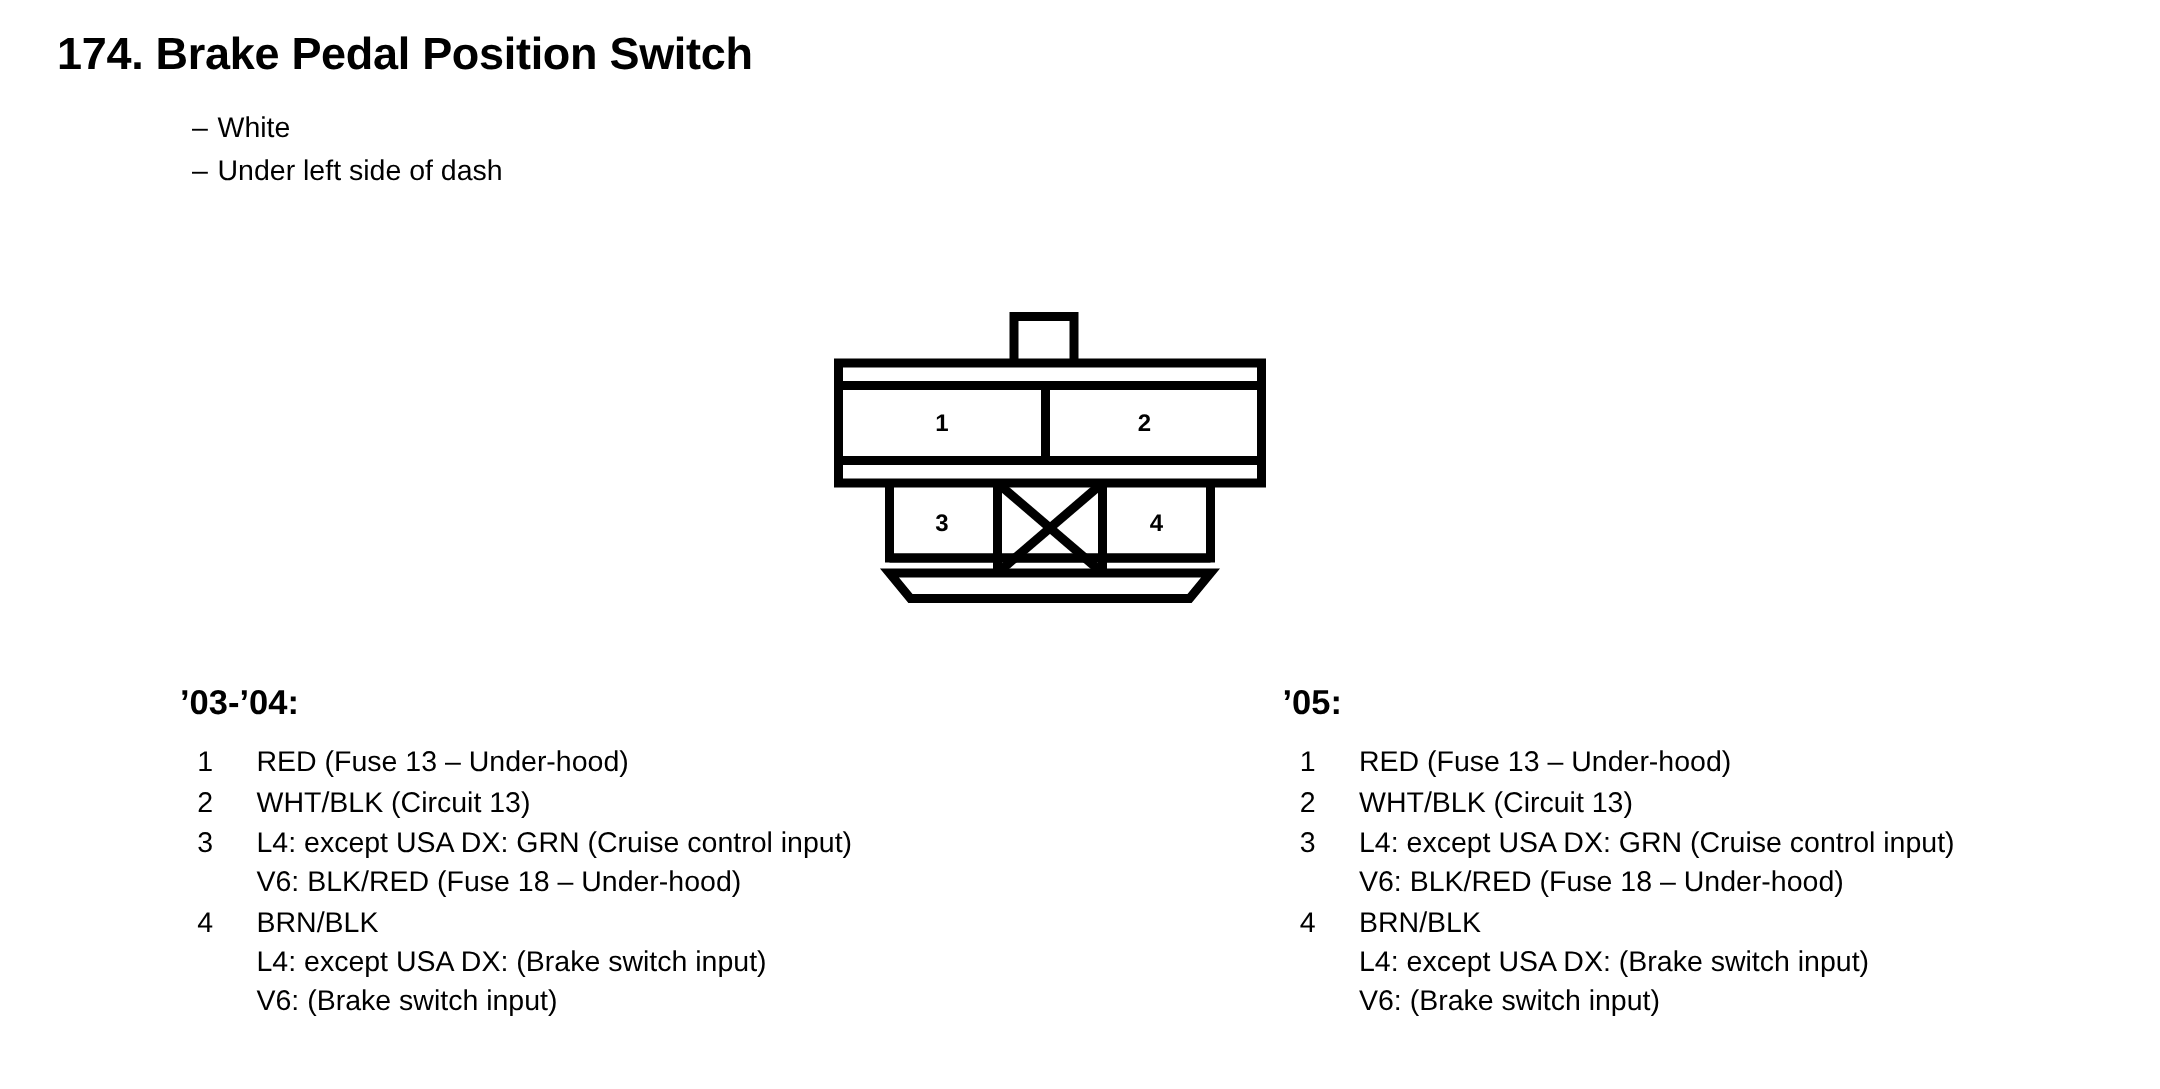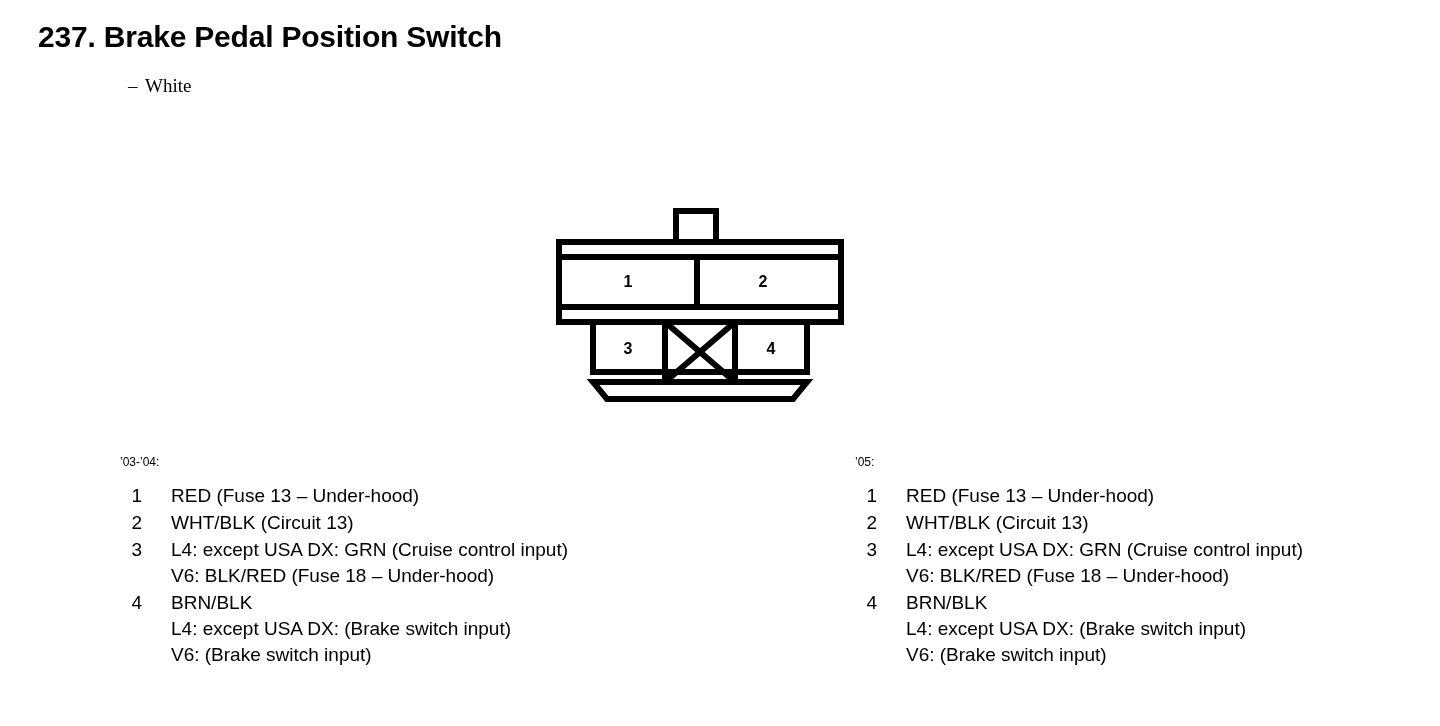--- a/index.html
+++ b/index.html
@@ -23,21 +23,20 @@
     top: 20px;
     font-size: 30px;
     font-weight: bold;
     letter-spacing: -0.2px;
     white-space: nowrap;
   }
   #subtitle-list {
     position: absolute;
     left: 128px;
     top: 71px;
-    font-family: Liberation Serif, serif;
   }
   .subtitle-line {
     font-size: 19px;
     line-height: 29px;
     white-space: nowrap;
   }
   .subtitle-dash {
     display: inline-block;
     width: 17px;
   }
@@ -64,22 +63,22 @@
 
   
   .pin-block {
     position: absolute;
     top: 455px;
   }
   #pin-block-left  { left: 120px; }
   #pin-block-right { left: 855px; }
 
   .pin-block-heading {
-    font-size: 12px;
-    font-weight: normal;
+    font-size: 23px;
+    font-weight: bold;
     margin: 0 0 14px 0;
     white-space: nowrap;
   }
   .pin-row {
     display: flex;
     align-items: flex-start;
     margin-bottom: 1px;
   }
   .pin-number {
     width: 22px;
@@ -95,24 +94,25 @@
   .pin-line {
     font-size: 19px;
     line-height: 26px;
     white-space: nowrap;
     margin-left: 21px;
   }
 </style>
 </head>
 <body>
 
-<div id="page-title">237. Brake Pedal Position Switch</div>
+<div id="page-title">174. Brake Pedal Position Switch</div>
 
 <div id="subtitle-list">
     <div class="subtitle-line"><span class="subtitle-dash">–</span><span>White</span></div>
+    <div class="subtitle-line"><span class="subtitle-dash">–</span><span>Under left side of dash</span></div>
   </div>
 
 <div id="connector-diagram">
   <svg width="290" height="205" viewBox="0 0 290 205" xmlns="http://www.w3.org/2000/svg">
     <g fill="none" stroke="#000000" stroke-width="6">
 
       <path d="M 121 40 L 121 9 L 161 9 L 161 40"></path>
 
       <rect x="4" y="40" width="282" height="80"></rect>
 

